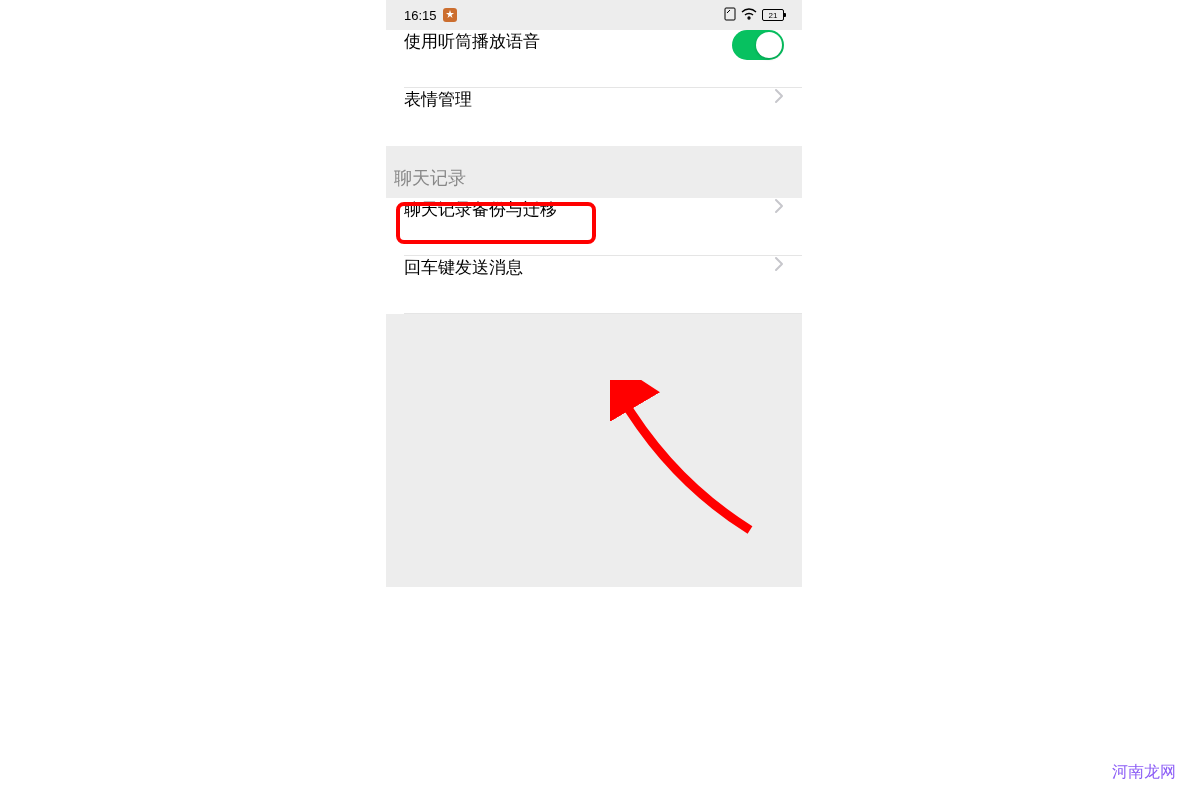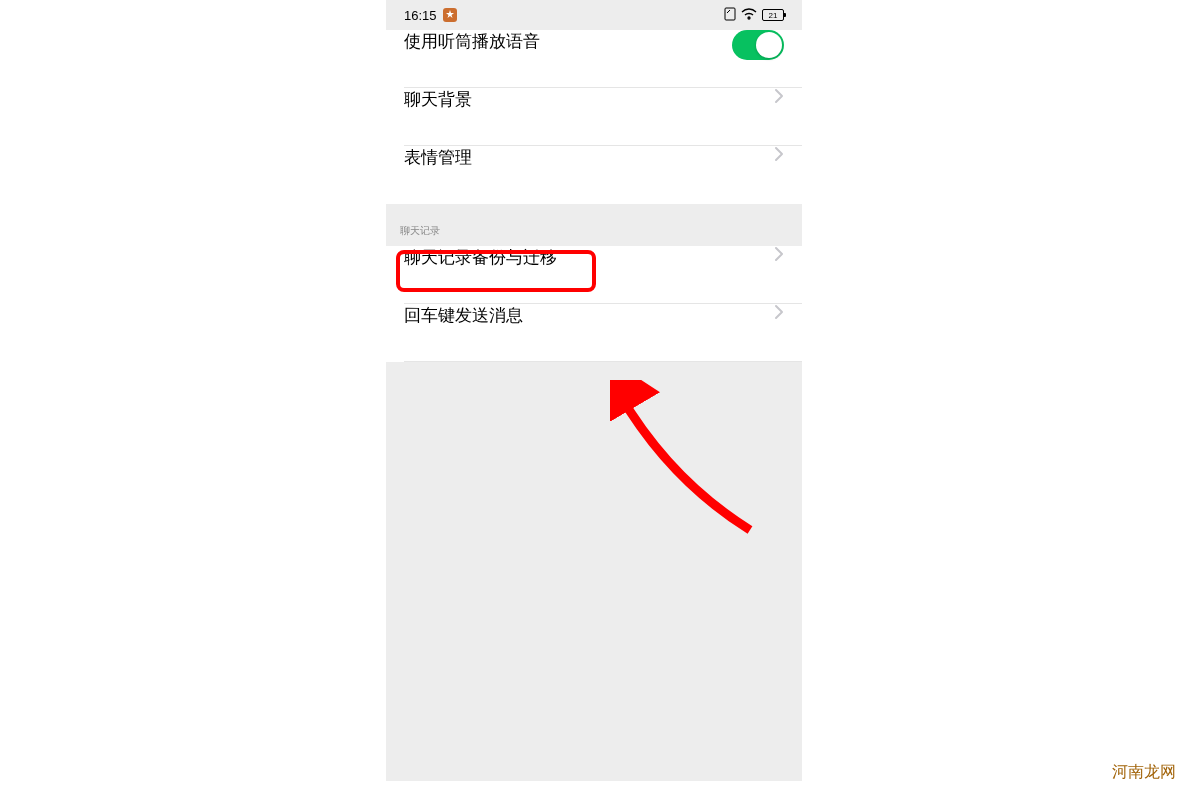--- a/index.html
+++ b/index.html
@@ -11,21 +11,21 @@
       width: 1188px;
       height: 791px;
       background: #ffffff;
       font-family: -apple-system, BlinkMacSystemFont, "PingFang SC", "Helvetica Neue", sans-serif;
       display: flex;
       justify-content: center;
       position: relative;
     }
     .phone-container {
       width: 416px;
-      height: 781px;
+      height: 587px;
       background: #ededed;
       position: relative;
       overflow: hidden;
     }
     .status-bar {
       height: 30px;
       display: flex;
       align-items: center;
       justify-content: space-between;
       padding: 0 18px;
@@ -129,41 +129,41 @@
     .toggle.on .toggle-knob {
       right: 2px;
     }
     .toggle.off .toggle-knob {
       left: 2px;
     }
     .chevron-right {
       color: #c7c7cc;
     }
     .section-header {
-      padding: 20px 18px 8px 14px;
-      font-size: 10px;
+      padding: 20px 18px 8px 8px;
+      font-size: 18px;
       color: #888;
       background: #ededed;
     }
     .highlight-box {
       position: absolute;
       border: 4px solid #ff0000;
       border-radius: 8px;
       pointer-events: none;
     }
     .annotation-arrow {
       position: absolute;
       pointer-events: none;
     }
     .watermark {
       position: absolute;
       bottom: 8px;
       right: 12px;
       font-size: 16px;
-      color: #a16207;
+      color: #8b5cf6;
       font-family: "SimSun", serif;
     }
     .battery-box {
       width: 22px;
       height: 12px;
       border: 1px solid #000;
       border-radius: 2px;
       position: relative;
       display: inline-flex;
       align-items: center;
@@ -213,28 +213,20 @@
     </div>
   </div>
 
 
   <div class="settings-group">
     <div class="settings-row">
       <span class="row-label">使用听筒播放语音</span>
       <div class="toggle on">
         <div class="toggle-knob"></div>
       </div>
-    </div>
-    <div class="settings-row">
-      <span class="row-label">聊天背景</span>
-      <span class="chevron-right">
-        <svg width="10" height="16" viewBox="0 0 10 16">
-            <path d="M2 2 L8 8 L2 14" stroke="#c7c7cc" stroke-width="2" fill="none" stroke-linecap="round" stroke-linejoin="round"></path>
-          </svg>
-      </span>
     </div>
     <div class="settings-row">
       <span class="row-label">表情管理</span>
       <span class="chevron-right">
         <svg width="10" height="16" viewBox="0 0 10 16">
             <path d="M2 2 L8 8 L2 14" stroke="#c7c7cc" stroke-width="2" fill="none" stroke-linecap="round" stroke-linejoin="round"></path>
           </svg>
       </span>
     </div>
   </div>

